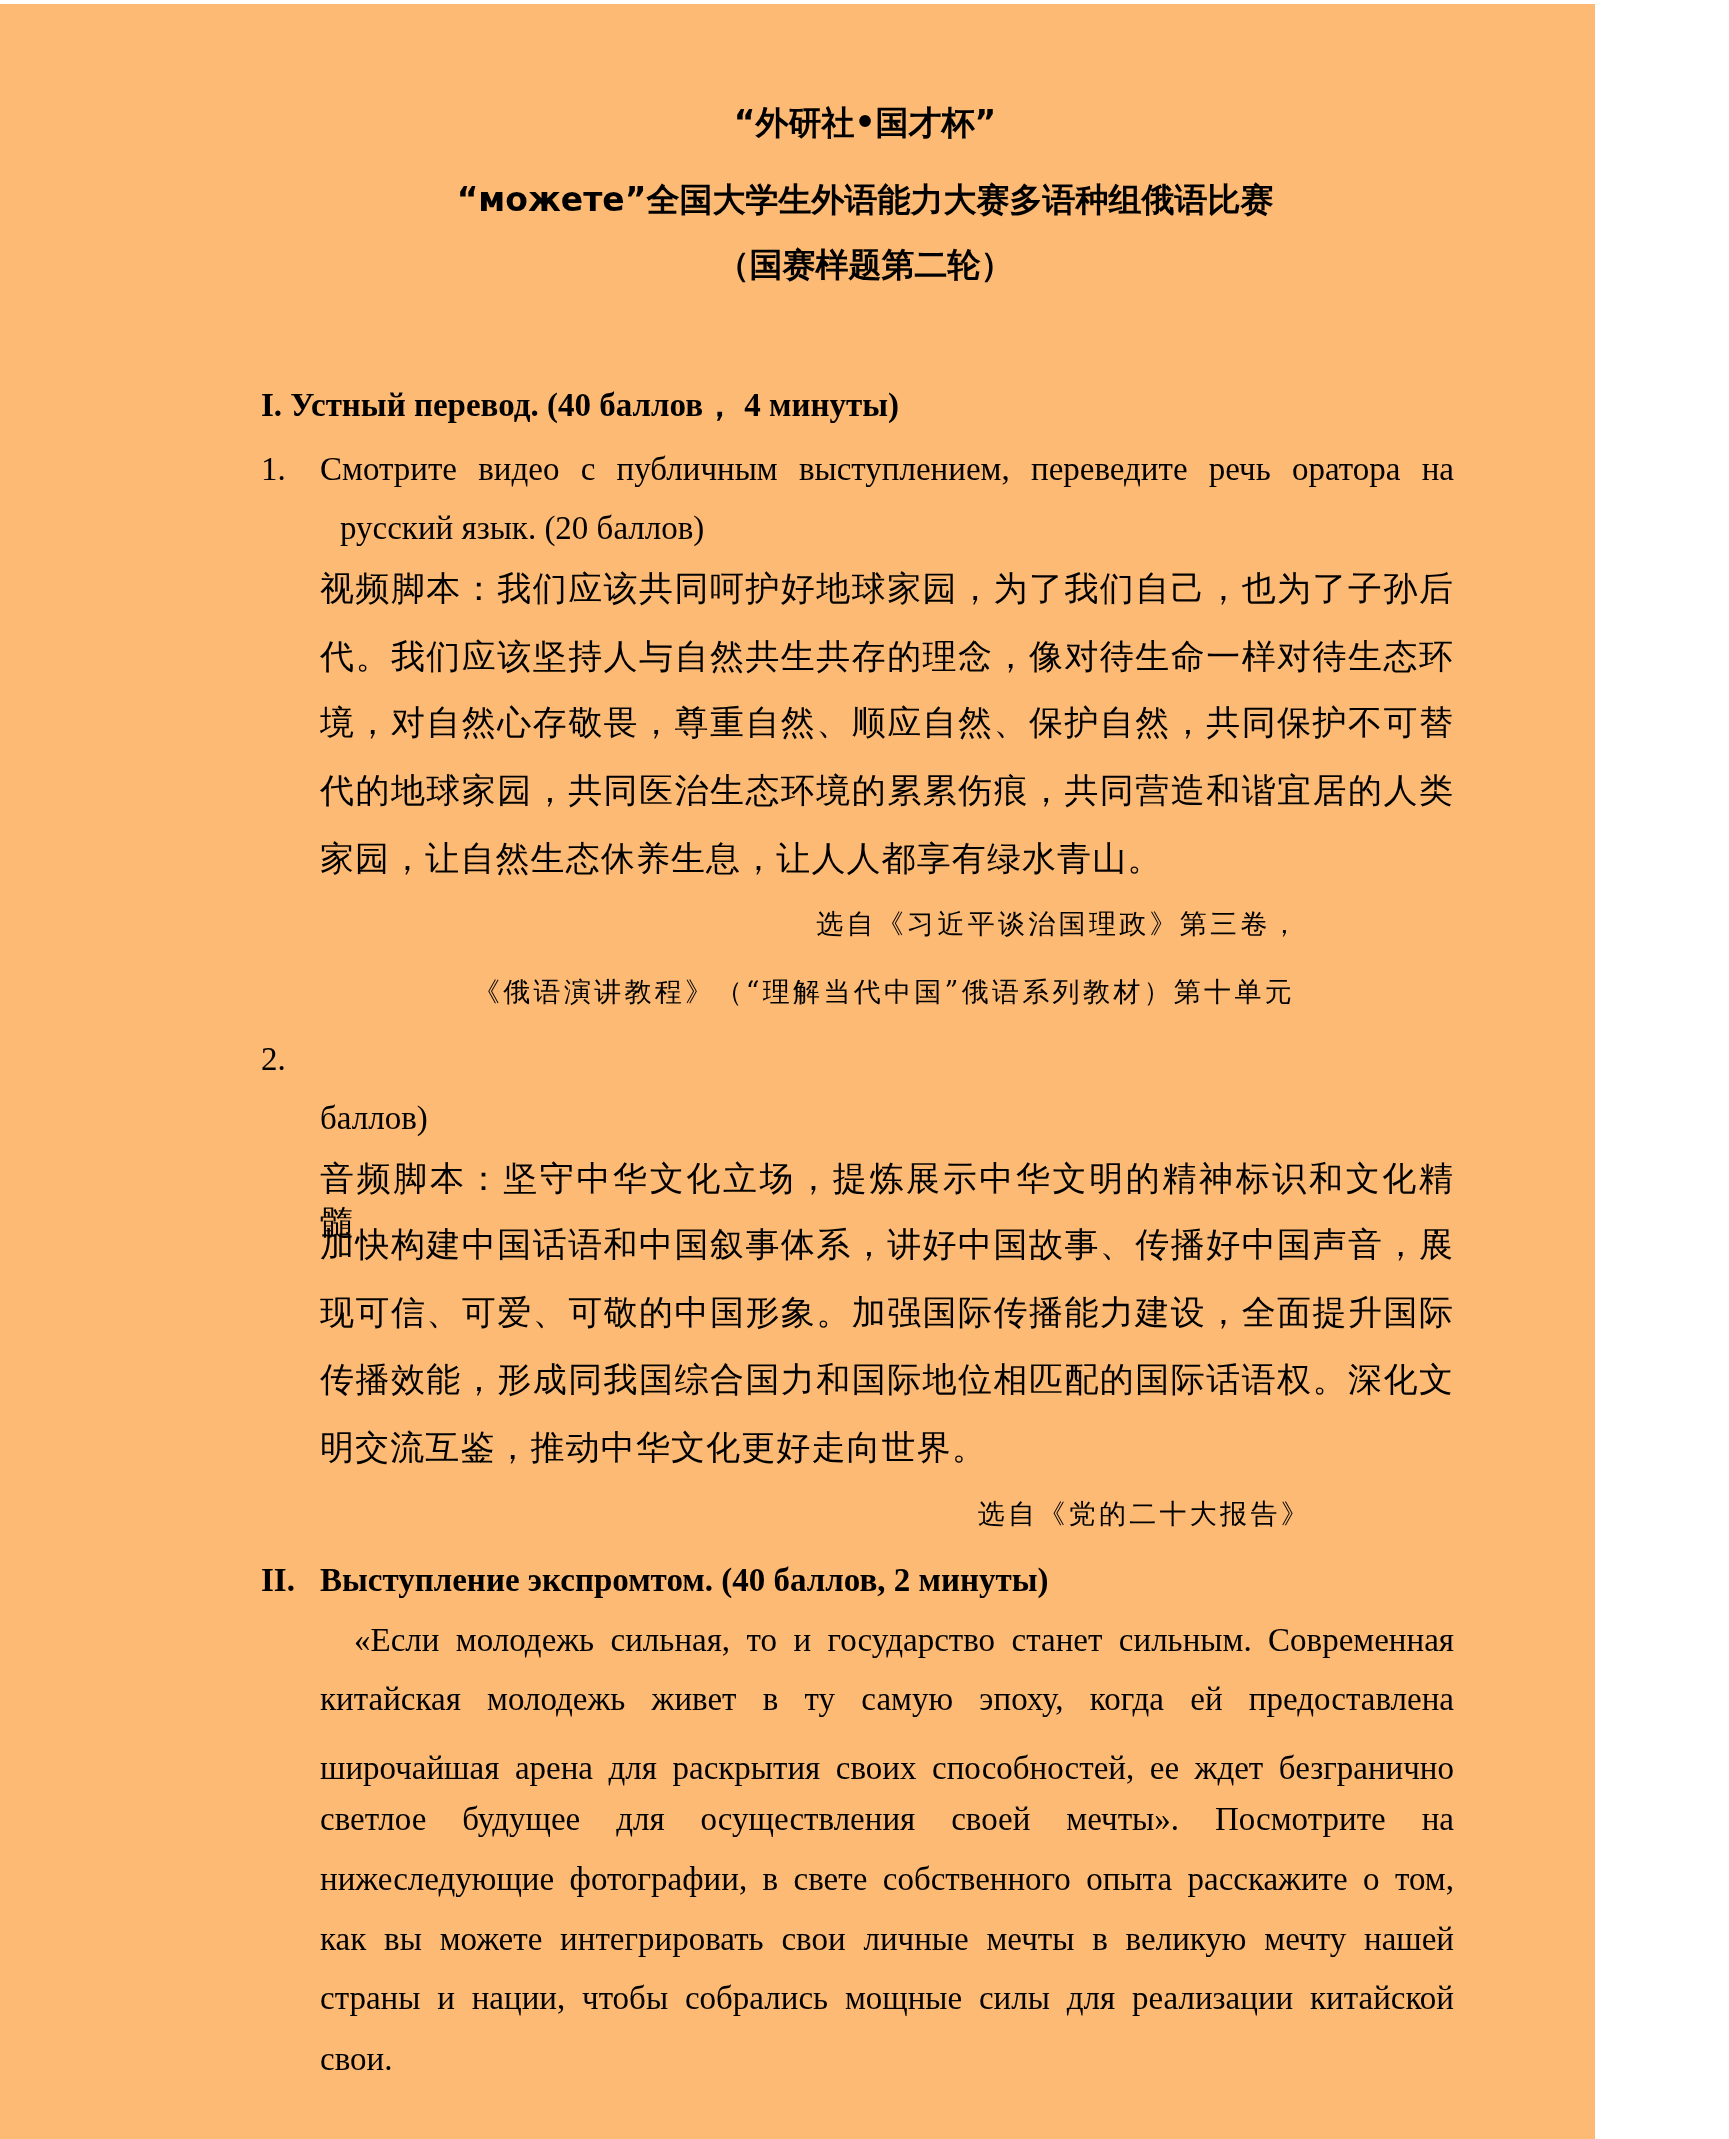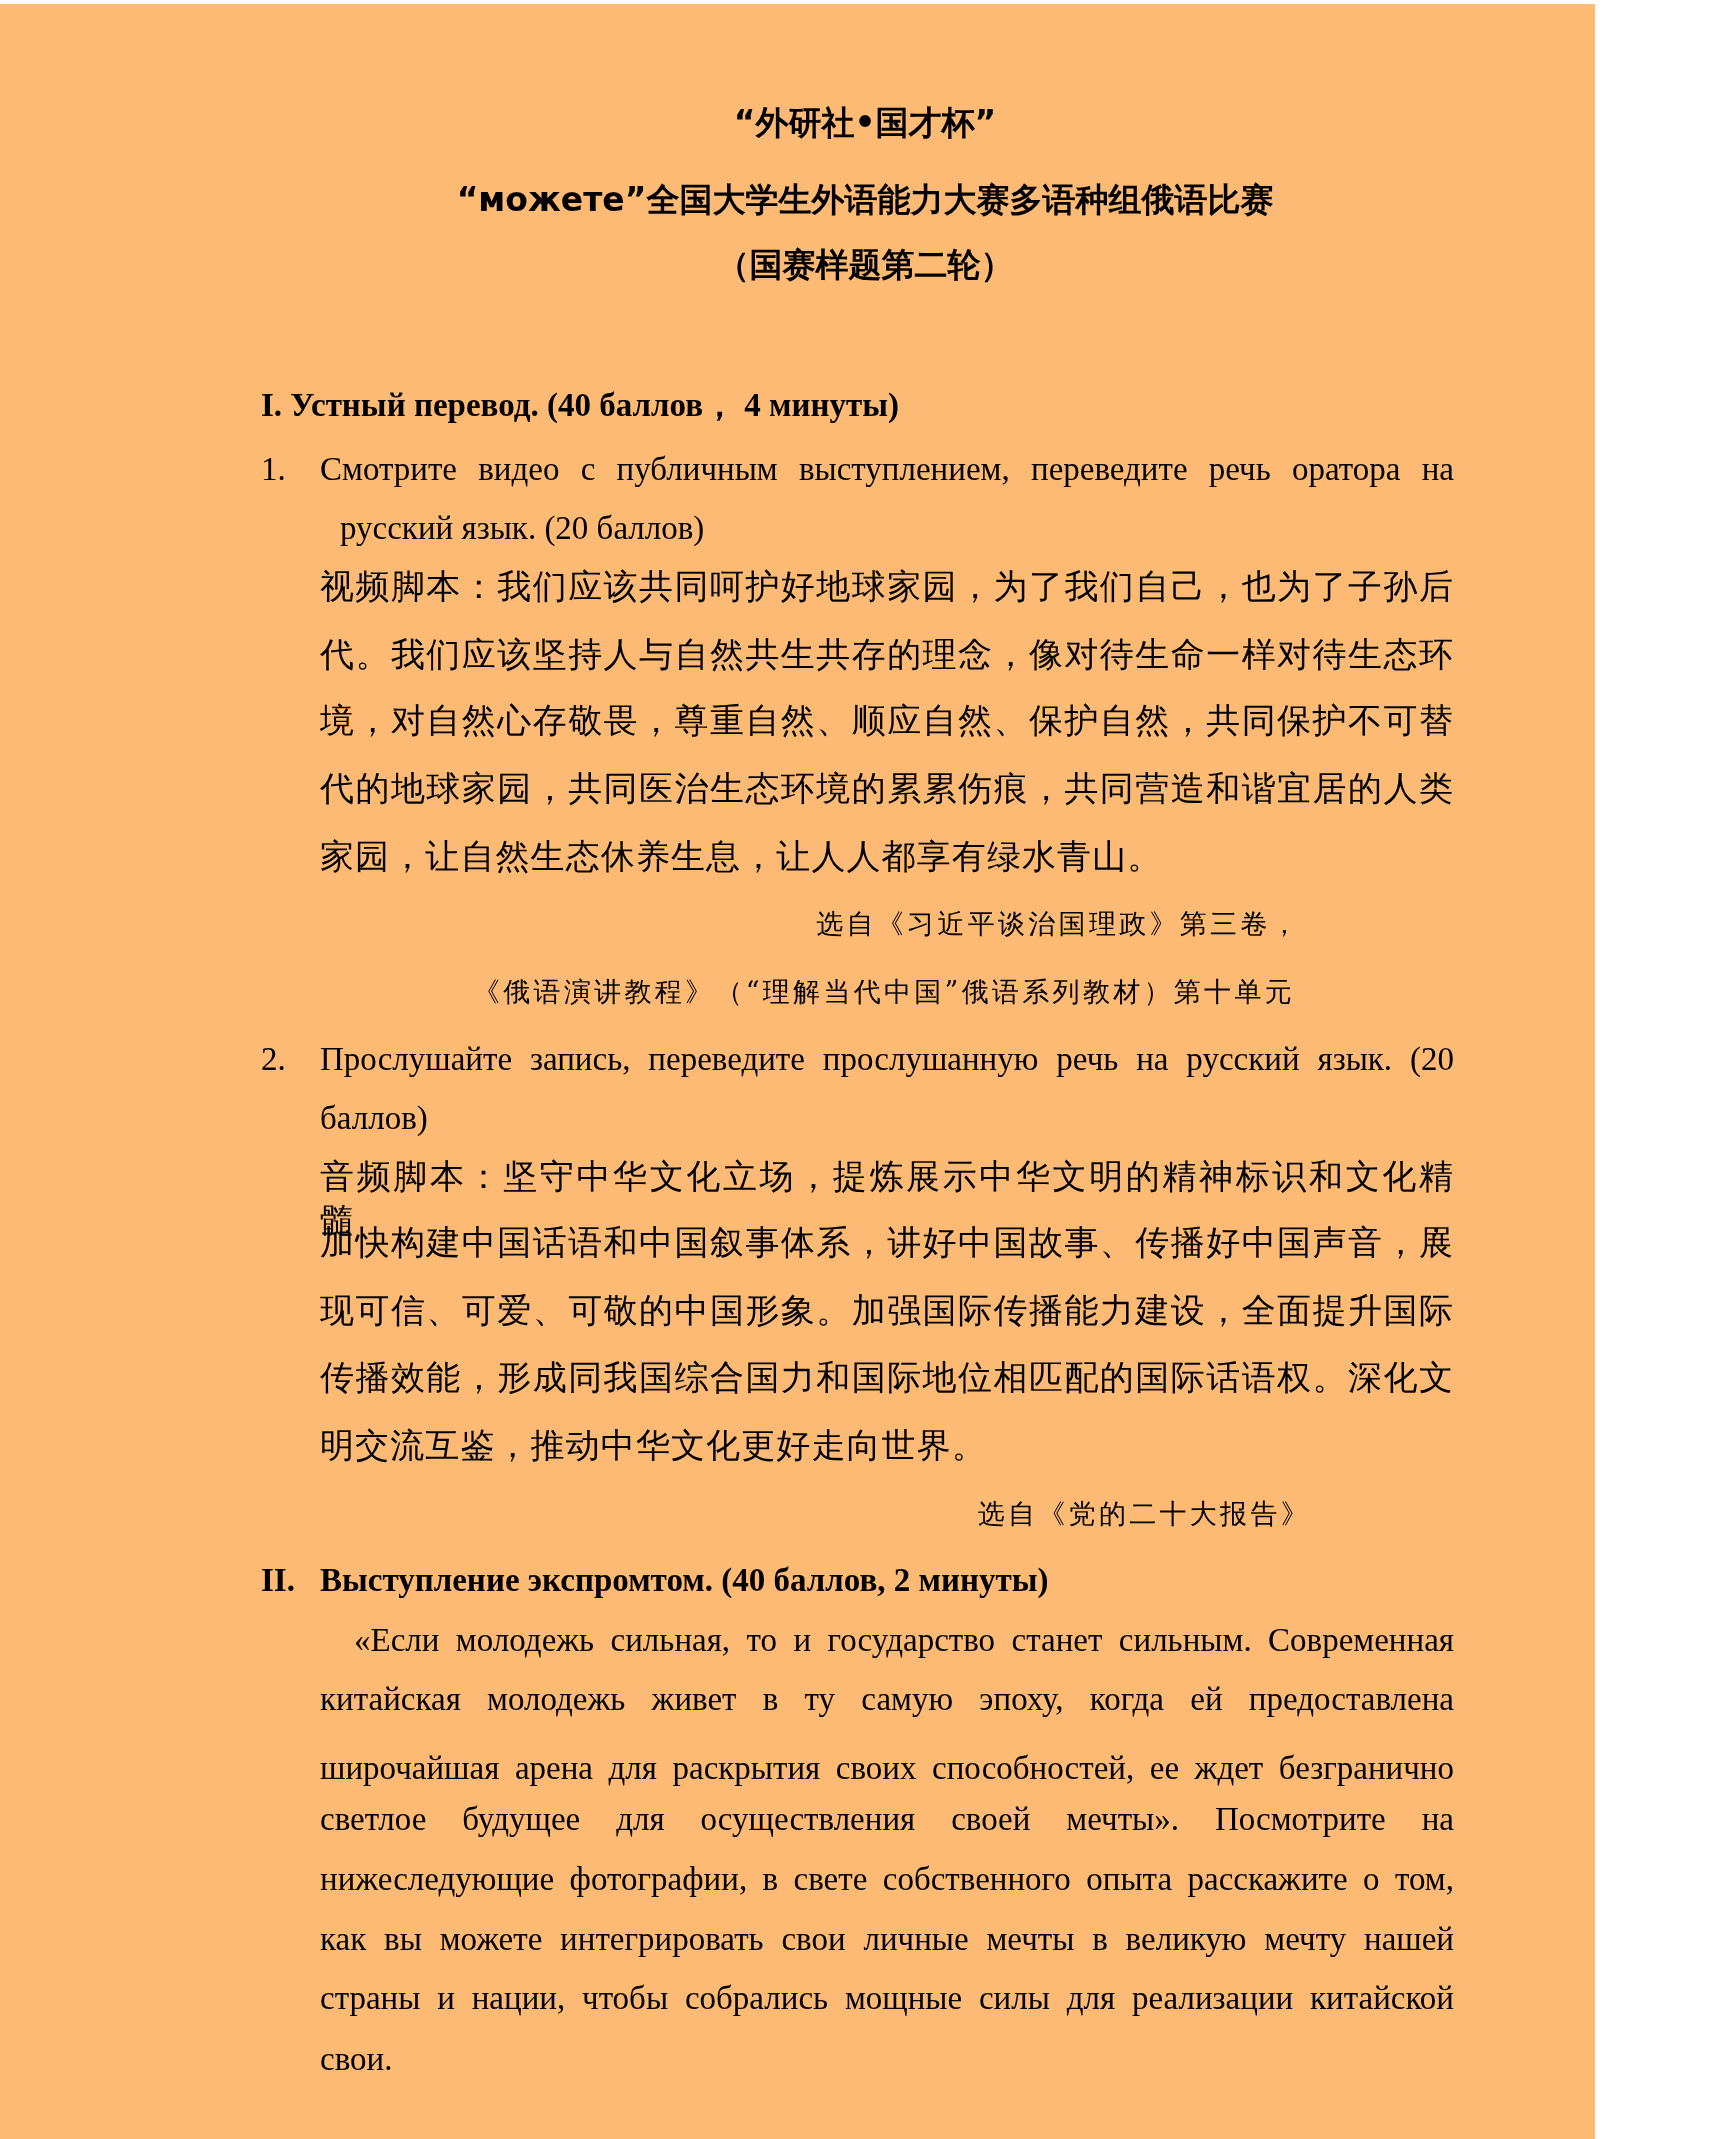--- a/index.html
+++ b/index.html
@@ -16,21 +16,21 @@
     font-size: 33px; line-height: 44px;
   }
   .ru {
     font-family: "Liberation Serif", serif;
     font-size: 33px; line-height: 44px;
   }
   .justify {
     white-space: normal; text-align: justify; text-align-last: justify;
   }
   .cn {
-    font-family: Liberation Mono, monospace;
+    font-family: Liberation Serif, serif;
     font-size: 34px; line-height: 44px; letter-spacing: 1.1px;
   }
   .cn-src {
     font-family: "DejaVu Serif", serif;
     font-size: 27px; line-height: 44px; letter-spacing: 3.3px;
   }
   .num { left: 261px; }
   .body-block { left: 320px; width: 1134px; }
   .bottom-rule { position: absolute; left: 0; top: 2137px; width: 1730px; height: 2.7px; background: #111; }
 </style>
@@ -52,21 +52,20 @@
   <div class="abs cn body-block justify" style="top:563px; height:44px;">视频脚本：我们应该共同呵护好地球家园，为了我们自己，也为了子孙后</div>
   <div class="abs cn body-block justify" style="top:631px; height:44px;">代。我们应该坚持人与自然共生共存的理念，像对待生命一样对待生态环</div>
   <div class="abs cn body-block justify" style="top:697px; height:44px;">境，对自然心存敬畏，尊重自然、顺应自然、保护自然，共同保护不可替</div>
   <div class="abs cn body-block justify" style="top:765px; height:44px;">代的地球家园，共同医治生态环境的累累伤痕，共同营造和谐宜居的人类</div>
   <div class="abs cn" style="left:320px; top:833px;">家园，让自然生态休养生息，让人人都享有绿水青山。</div>
 
   <div class="abs cn-src" style="right:294px; top:898px;">选自《习近平谈治国理政》第三卷，</div>
   <div class="abs cn-src" style="right:300px; top:966px;">《俄语演讲教程》（“理解当代中国”俄语系列教材）第十单元</div>
 
   <div class="abs ru num" style="top:1033px;">2.</div>
-  <div class="abs ru body-block justify" style="top:1033px; height:44px;">Прослушайте запись, переведите прослушанную речь на русский язык. (20</div>
   <div class="abs ru" style="left:320px; top:1092px;">баллов)</div>
 
   <div class="abs cn body-block justify" style="top:1153px; height:44px;">音频脚本：坚守中华文化立场，提炼展示中华文明的精神标识和文化精髓，</div>
   <div class="abs cn body-block justify" style="top:1219px; height:44px;">加快构建中国话语和中国叙事体系，讲好中国故事、传播好中国声音，展</div>
   <div class="abs cn body-block justify" style="top:1287px; height:44px;">现可信、可爱、可敬的中国形象。加强国际传播能力建设，全面提升国际</div>
   <div class="abs cn body-block justify" style="top:1354px; height:44px;">传播效能，形成同我国综合国力和国际地位相匹配的国际话语权。深化文</div>
   <div class="abs cn" style="left:320px; top:1422px;">明交流互鉴，推动中华文化更好走向世界。</div>
 
   <div class="abs cn-src" style="right:284px; top:1488px;">选自《党的二十大报告》</div>
 

